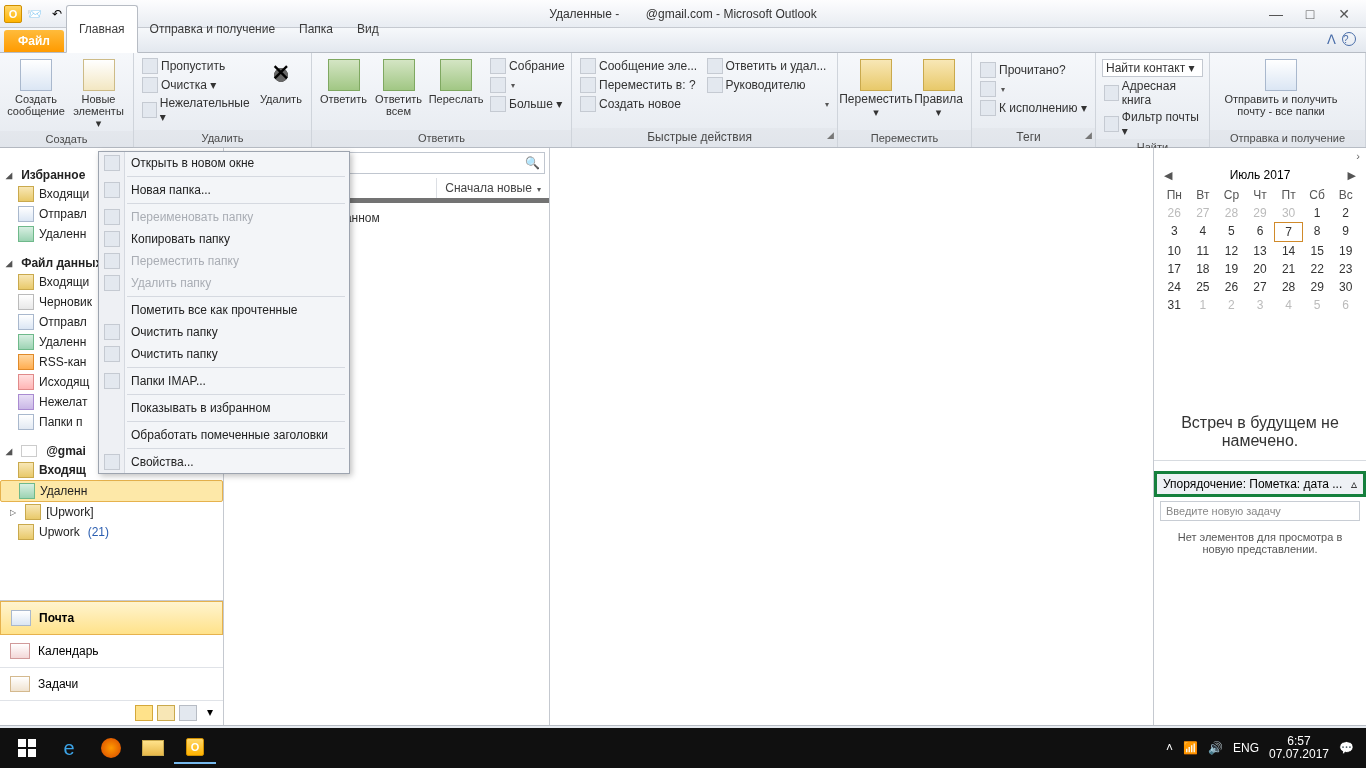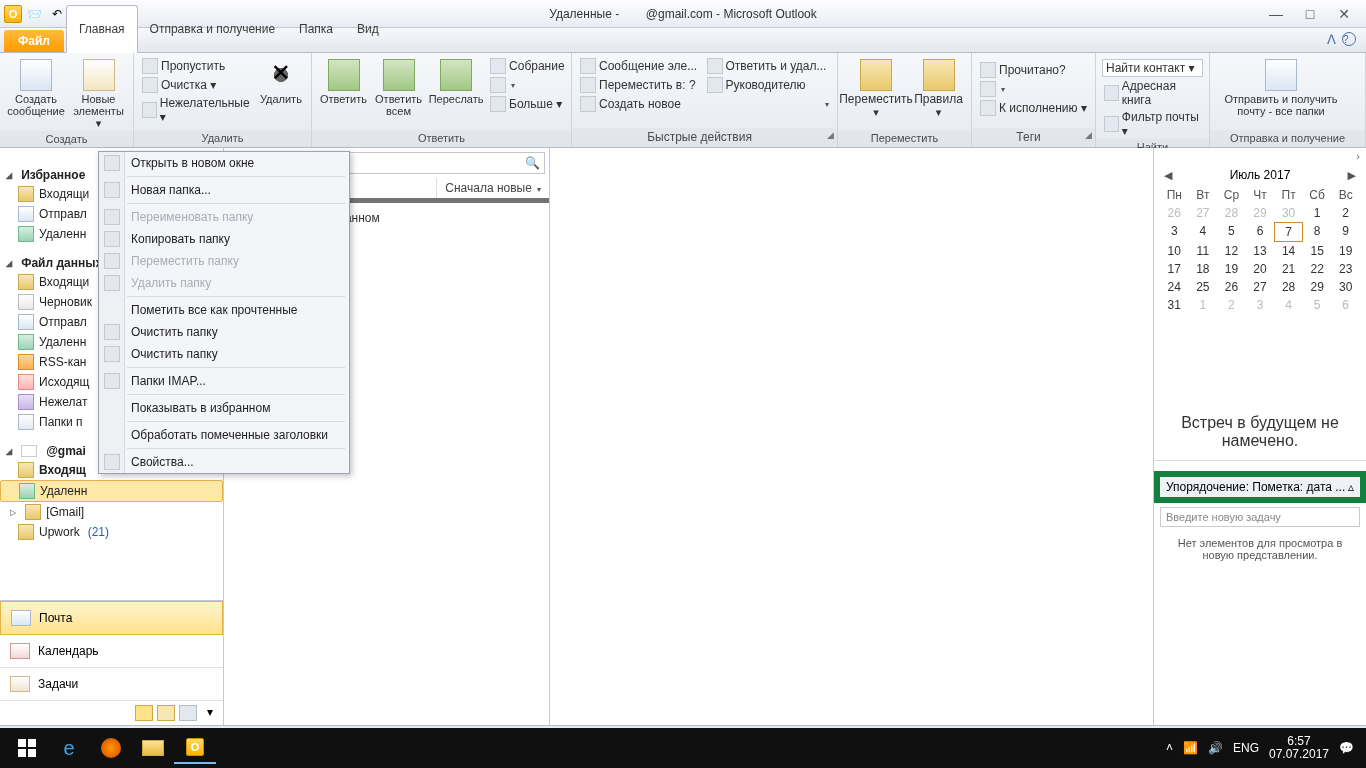--- a/index.html
+++ b/index.html
@@ -41,21 +41,21 @@
 .nav-scroll { flex: 1; overflow: hidden; padding: 4px 0; }
 .nav-collapse { text-align: right; padding: 0 6px 2px 0; color: #666; font-size: 11px; }
 .nav-item { display: flex; align-items: center; gap: 5px; padding: 2px 4px 2px 18px; color: #222; }
 .nav-item.header { font-weight: bold; padding-left: 6px; }
 .nav-item.header::before { content: "◢"; font-size: 8px; margin-right: 4px; color: #555; transform: rotate(0deg); display: inline-block; }
 .nav-item .fico { width: 16px; height: 16px; display: inline-block; }
 .nav-item.selected { background: #fde8a8; border: 1px solid #e6b24d; border-radius: 2px; }
 .nav-item .count { color: #2a5db0; margin-left: 3px; }
 .nav-bottom { border-top: 1px solid #c5c9d0; }
 .nav-bottom .module { display: flex; align-items: center; gap: 8px; padding: 8px 10px; border-bottom: 1px solid #e0e3e8; }
-.nav-bottom .module.active { background: linear-gradient(#fff4cf,#ffe28a); border: 1px solid #e6b24d; font-weight: normal; }
+.nav-bottom .module.active { background: linear-gradient(#fff4cf,#ffe28a); border: 1px solid #e6b24d; font-weight: bold; }
 .nav-bottom .module .mico { width: 20px; height: 16px; }
 .nav-bottom .mini { display: flex; justify-content: flex-end; gap: 4px; padding: 4px; }
 .nav-bottom .mini span { width: 18px; height: 16px; display: inline-block; }
 
 .listpane { width: 326px; border-right: 1px solid #c5c9d0; background: #fff; display: flex; flex-direction: column; }
 .searchbox { margin: 4px; border: 1px solid #c0c6cf; height: 22px; display: flex; align-items: center; padding: 0 4px; color: #888; position: relative; }
 .searchbox .mag { position: absolute; right: 4px; color: #4a6ea9; }
 .sort-row { display: flex; border-bottom: 5px solid #737373; }
 .sort-row .cell { padding: 3px 8px; border-right: 1px solid #dcdfe4; font-size: 11px; color: #444; }
 .sort-row .cell:last-child { border-right: none; margin-left: auto; }
@@ -69,21 +69,21 @@
 .cal-head { display: flex; justify-content: space-between; align-items: center; margin-bottom: 4px; }
 .cal-head .arrow { color: #555; font-size: 11px; padding: 0 4px; }
 .cal-head .month { font-size: 12px; }
 .cal-grid { display: grid; grid-template-columns: repeat(7, 1fr); text-align: center; font-size: 11px; }
 .cal-grid .dh { color: #555; padding: 2px 0; }
 .cal-grid .d { padding: 2px 0; color: #333; }
 .cal-grid .d.other { color: #bbb; }
 .cal-grid .d.today { border: 1px solid #d08a2a; }
 .no-meet { text-align: center; margin-top: 100px; font-size: 16px; color: #333; }
 .todo hr { margin: 10px 0; border: none; border-top: 1px solid #d7dbe0; }
-.arrange { background: #eef1f5; border: 6px solid #15803d; padding: 3px 6px; font-size: 11px; display: flex; justify-content: space-between; }
+.arrange { background: #eef1f5; border: 3px solid #15803d; padding: 3px 6px; font-size: 11px; display: flex; justify-content: space-between; }
 .task-input { margin: 4px 6px; border: 1px solid #c8cdd4; padding: 3px 5px; color: #888; font-size: 11px; }
 .no-tasks { text-align: center; margin-top: 6px; color: #555; font-size: 11px; padding: 0 8px; }
 
 
 .context-menu { position: absolute; left: 98px; top: 151px; width: 252px; background: #f3f5f8; border: 1px solid #9da4af; box-shadow: 2px 2px 6px rgba(0,0,0,0.25); z-index: 100; }
 .context-menu .strip { position: absolute; left: 0; top: 0; bottom: 0; width: 26px; background: #eef0f4; border-right: 1px solid #d5d9e0; }
 .cm-item { position: relative; display: flex; align-items: center; padding: 4px 8px 4px 32px; color: #222; }
 .cm-item.disabled { color: #a9adb4; }
 .cm-item .cmico { position: absolute; left: 5px; width: 16px; height: 16px; }
 .cm-sep { height: 1px; background: #d5d9e0; margin: 2px 4px 2px 28px; }
@@ -386,21 +386,21 @@
           <span class="fico inbox"></span>
           <span>Входящ</span>
         </div>
       <div class="nav-item selected">
           <span class="fico deleted"></span>
           <span>Удаленн</span>
         </div>
       <div class="nav-item" style="padding-left:10px">
           <span style="font-size:8px;color:#555;margin-right:4px">▷</span>
           <span class="fico inbox"></span>
-          <span>[Gmail]</span>
+          <span>[Upwork]</span>
         </div>
       <div class="nav-item">
           <span class="fico inbox"></span>
           <span>Upwork</span>
           <span class="count">(21)</span>
         </div>
     </div>
     <div class="nav-bottom">
       <div class="module active">
           <span class="mico mail"></span>

